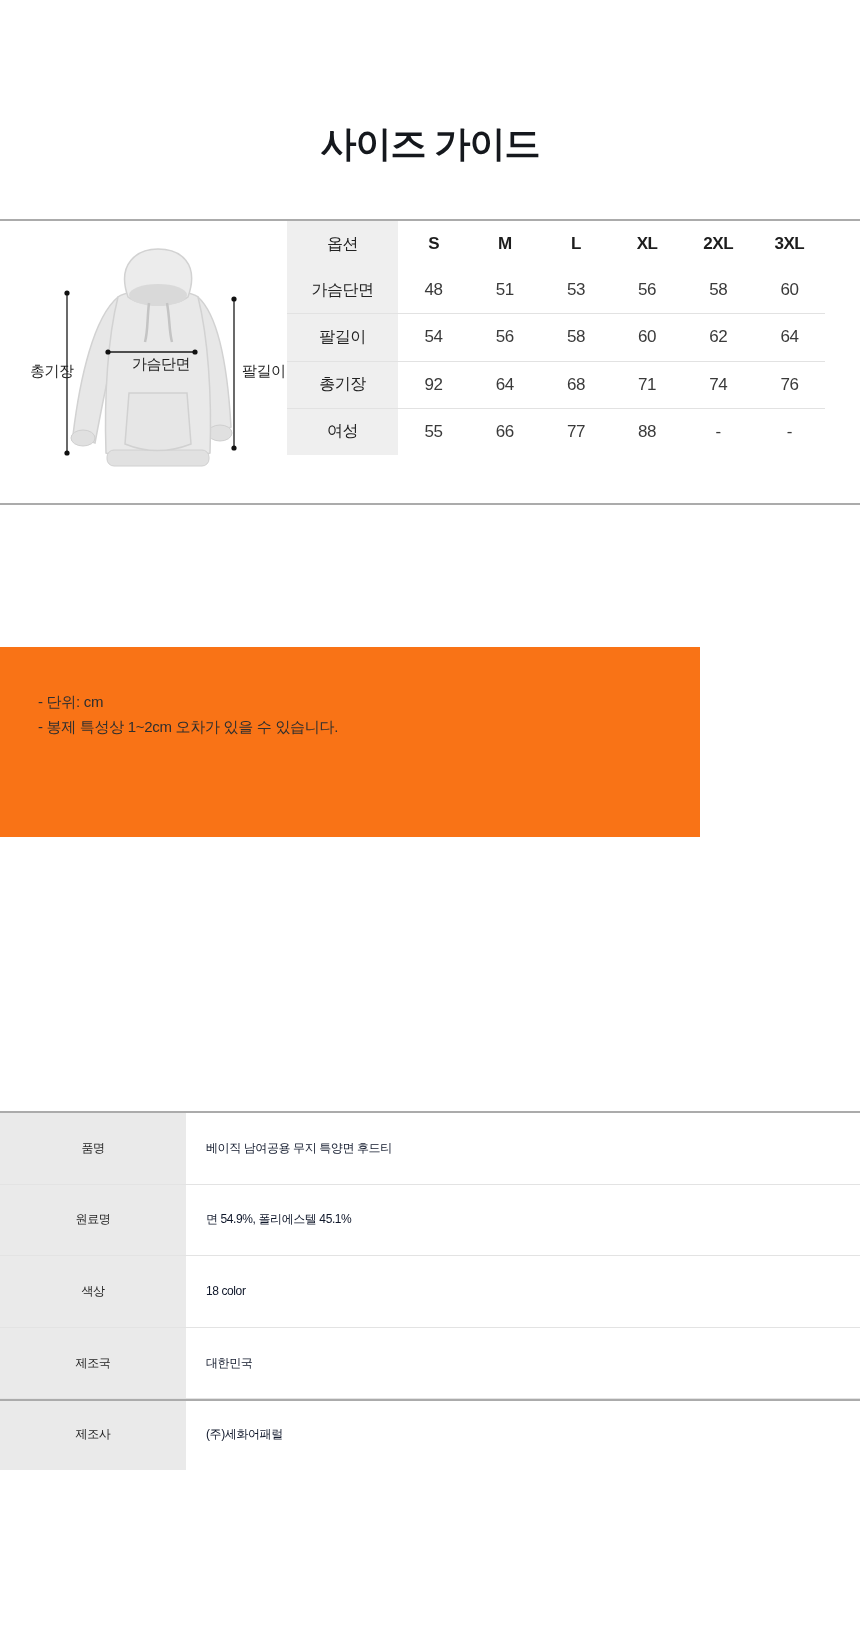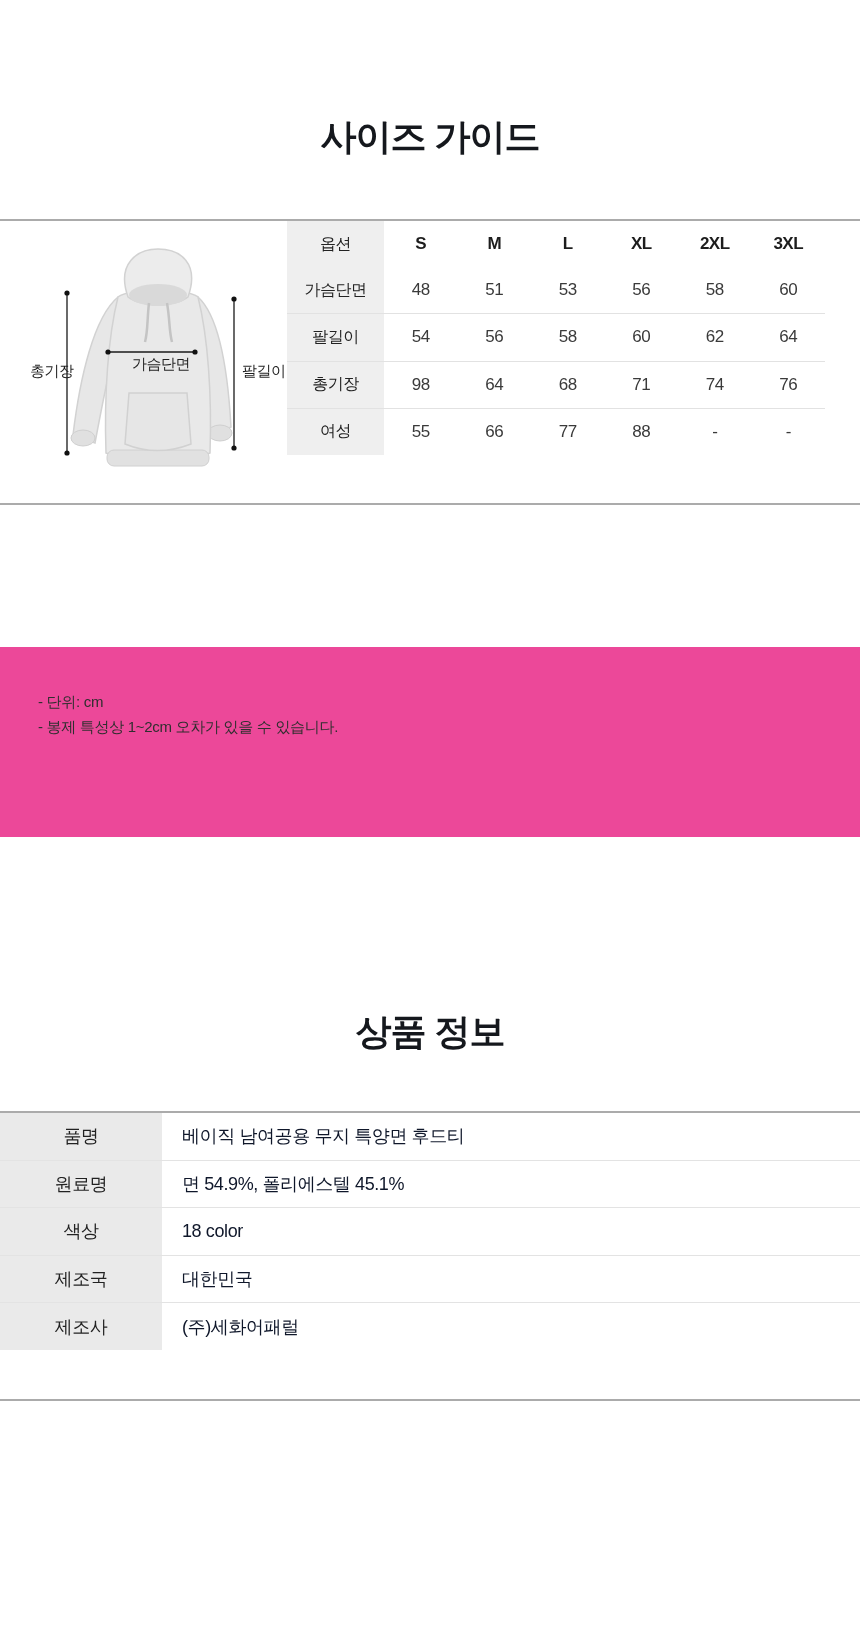--- a/index.html
+++ b/index.html
@@ -15,21 +15,21 @@
   .section-title {
     position: absolute;
     left: 0;
     width: 860px;
     text-align: center;
     font-size: 36px;
     font-weight: 700;
     letter-spacing: -1px;
     color: #15181d;
   }
-  .title-size-guide { top: 113px; }
+  .title-size-guide { top: 120px; }
   .title-product-info { top: 1008px; }
 
   .hr {
     position: absolute;
     left: 0;
     width: 860px;
     height: 2px;
     background: #ababab;
   }
   .hr-size-top { top: 219px; }
@@ -65,36 +65,36 @@
     text-align: center;
     vertical-align: middle;
     border-bottom: 1px solid #e2e2e2;
     font-size: 17px;
     color: #3a3a3a;
     font-weight: 400;
     letter-spacing: -0.5px;
   }
   .size-table tr:last-child th, .size-table tr:last-child td { border-bottom: none; }
   .size-table .label-col {
-    width: 97px;
+    width: 111px;
     background: #efefef;
     color: #222;
     font-size: 16px;
   }
   .size-table thead th { font-weight: 700; color: #1d1d1d; }
   .size-table thead th.label-col { font-weight: 500; }
 
   
   .notes-box {
     position: absolute;
     left: 0;
     top: 647px;
-    width: 860px;
+    width: 700px;
     height: 190px;
-    background: #ec4899;
+    background: #f97316;
   }
   .notes-list {
     position: absolute;
     left: 38px;
     top: 42px;
     margin: 0;
     padding: 0;
     list-style: none;
     font-size: 15px;
     line-height: 25px;
@@ -106,24 +106,24 @@
   .prod-table {
     position: absolute;
     left: 0;
     top: 1113px;
     width: 860px;
     border-collapse: collapse;
     table-layout: fixed;
   }
   .prod-table th, .prod-table td {
     height: 46.6px;
-    padding: 0;
+    padding: 12px;
     vertical-align: middle;
     border-bottom: 1px solid #e3e3e3;
-    font-size: 18px;
+    font-size: 12px;
     letter-spacing: -0.4px;
   }
   .prod-table tr:last-child th, .prod-table tr:last-child td { border-bottom: none; }
   .prod-table .label-col {
     width: 162px;
     background: #eaeaea;
     text-align: center;
     color: #222;
     font-weight: 400;
   }
@@ -204,21 +204,21 @@
         <td class="label-col">팔길이</td>
         <td>54</td>
         <td>56</td>
         <td>58</td>
         <td>60</td>
         <td>62</td>
         <td>64</td>
       </tr>
       <tr>
         <td class="label-col">총기장</td>
-        <td>98</td>
+        <td>92</td>
         <td>64</td>
         <td>68</td>
         <td>71</td>
         <td>74</td>
         <td>76</td>
       </tr>
       <tr>
         <td class="label-col">여성</td>
         <td>55</td>
         <td>66</td>
@@ -232,21 +232,20 @@
 
   <div class="hr hr-size-bottom"></div>
 
   <div class="notes-box">
     <ul class="notes-list">
       <li>- 단위: cm</li>
       <li>- 봉제 특성상 1~2cm 오차가 있을 수 있습니다.</li>
     </ul>
   </div>
 
-  <div class="section-title title-product-info">상품 정보</div>
 
   <div class="hr hr-prod-top"></div>
 
   <table class="prod-table">
     <tbody>
       <tr>
         <th class="label-col">품명</th>
         <td class="value-col">베이직 남여공용 무지 특양면 후드티</td>
       </tr>
       <tr>

